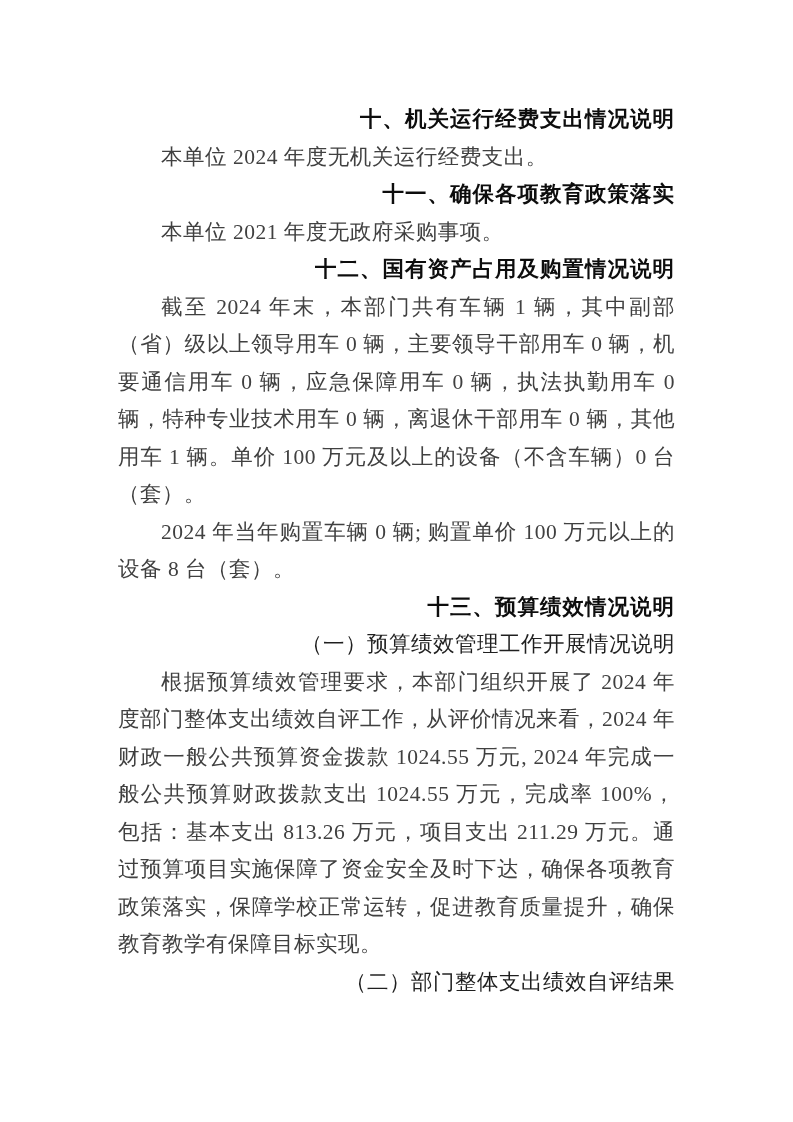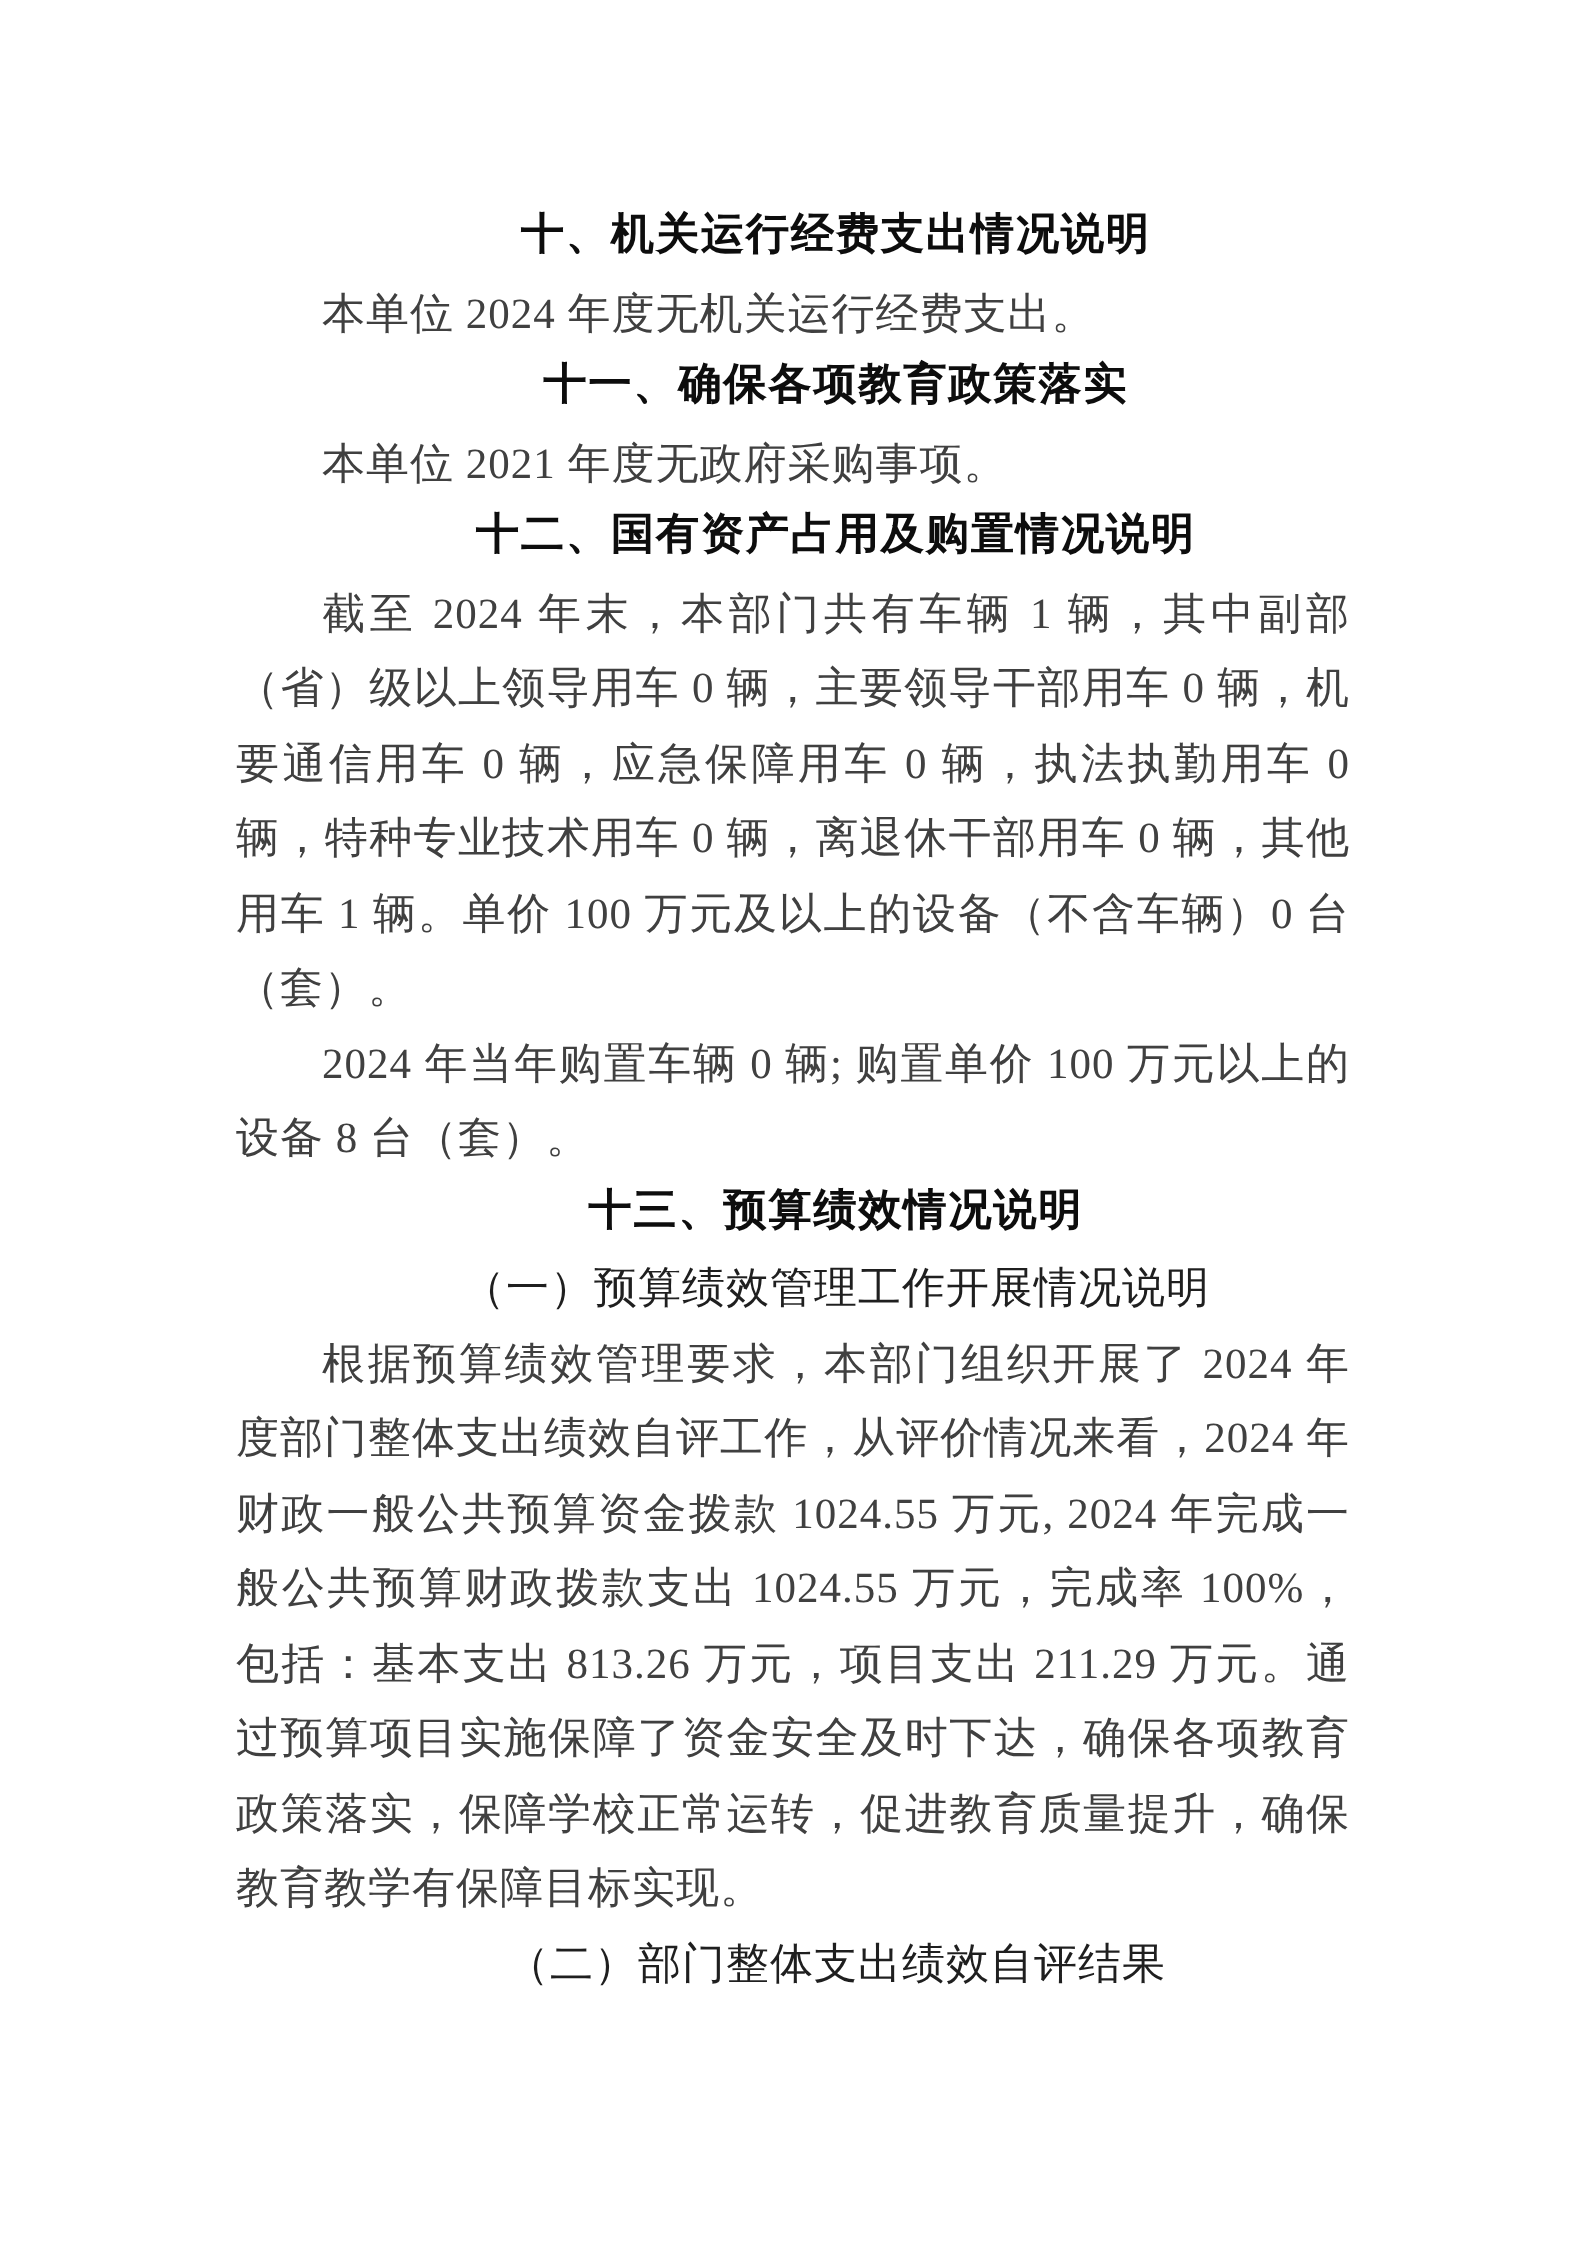--- a/index.html
+++ b/index.html
@@ -21,31 +21,31 @@
     font-size: 21.5px;
     line-height: 37.5px;
     text-indent: 2em;
     color: #404040;
     text-align: justify;
     text-justify: inter-ideograph;
     font-family: "Liberation Serif", "DejaVu Serif", serif;
     letter-spacing: 0.5px;
   }
   .block.heading {
-    font-family: Liberation Mono, monospace;
+    font-family: Liberation Serif, serif;
     font-weight: 700;
     color: #0d0d0d;
-    text-align: center;
+    text-align: right;
     letter-spacing: 1px;
   }
   .block.subheading {
     
     font-family: "Liberation Serif", "DejaVu Serif", serif;
     color: #1f1f1f;
-    text-align: center;
+    text-align: right;
   }
 </style>
 </head>
 <body>
 
 <div class="page">
   <div id="doc-content">
       <p class="block heading">十、机关运行经费支出情况说明</p>
       <p class="block paragraph">本单位 2024 年度无机关运行经费支出。</p>
       <p class="block heading">十一、确保各项教育政策落实</p>

